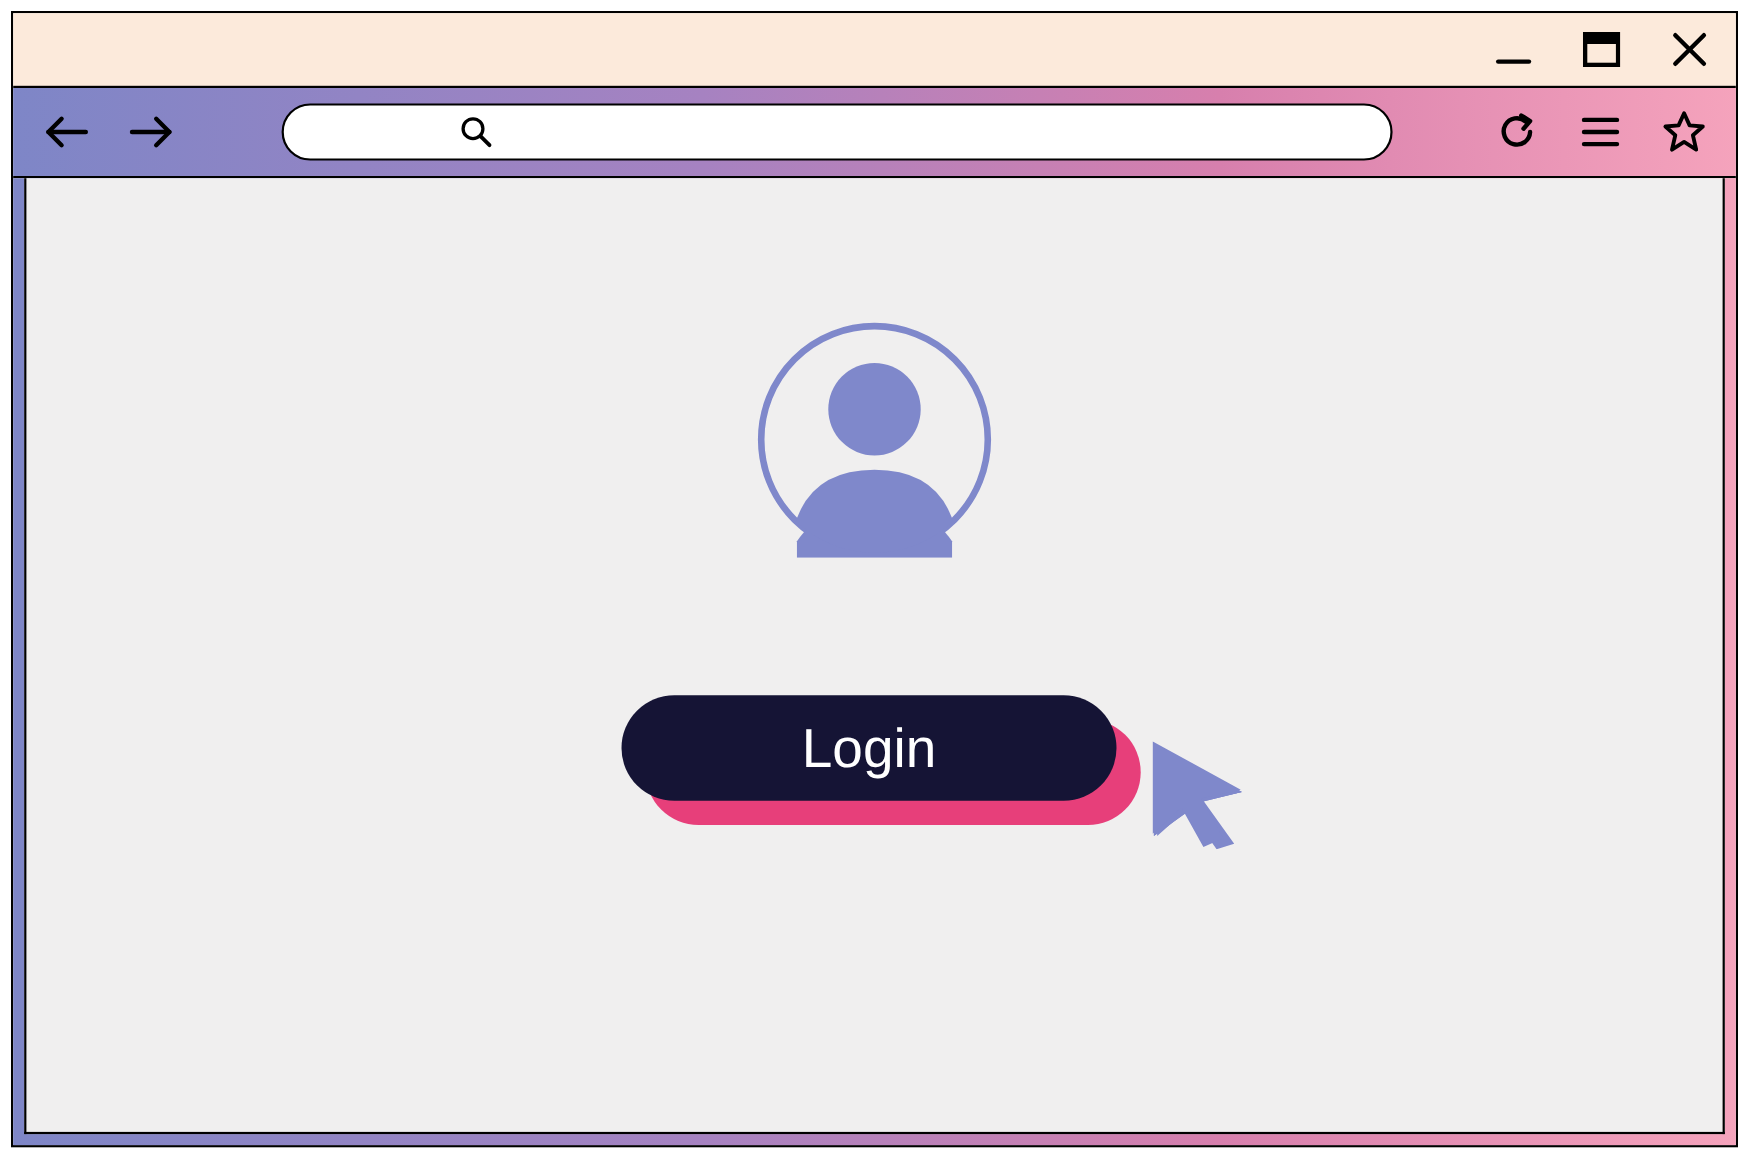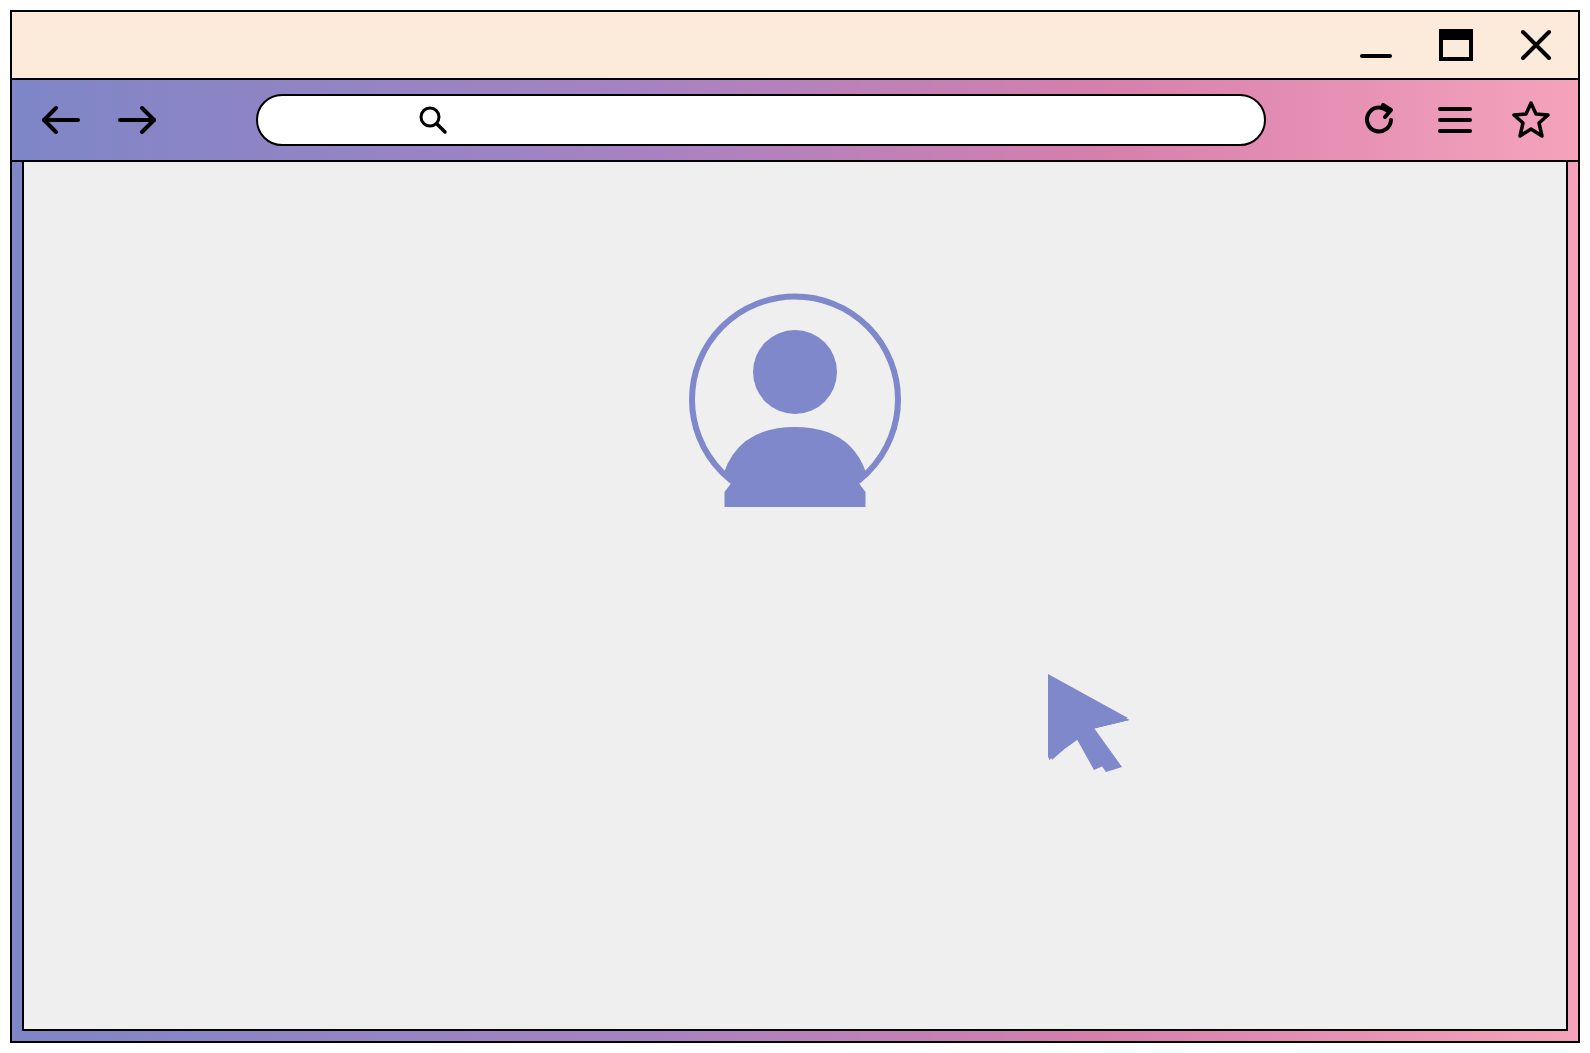--- a/index.html
+++ b/index.html
@@ -256,20 +256,24 @@
             <clipPath id="circClip">
                 <circle cx="107.5" cy="107.5" r="103"></circle>
               </clipPath>
           </defs>
           <g clip-path="url(#circClip)">
             <path d="M 30 225 Q 30 135 107.5 135 Q 185 135 185 225 Z" fill="#7F88CB"></path>
           </g>
         </svg>
       </div>
 
+      <div class="login-wrap">
+        <div class="login-shadow"></div>
+        <button class="login-btn">Login</button>
+      </div>
 
       <div class="cursor">
         <svg width="95" height="100" viewBox="0 0 95 100">
           <polygon points="5,5 85,48 50,56 78,95 62,100 36,63 8,88" fill="#7F88CB"></polygon>
           <polygon points="5,5 85,48 48,57 5,88" fill="#7F88CB"></polygon>
           <polygon points="5,5 5,88 48,57 85,48" fill="#7F88CB"></polygon>
 
           <path d="M 4 2 L 4 86 L 30 62 L 50 98 L 68 90 L 48 54 L 84 46 Z" fill="#7F88CB"></path>
         </svg>
       </div>

